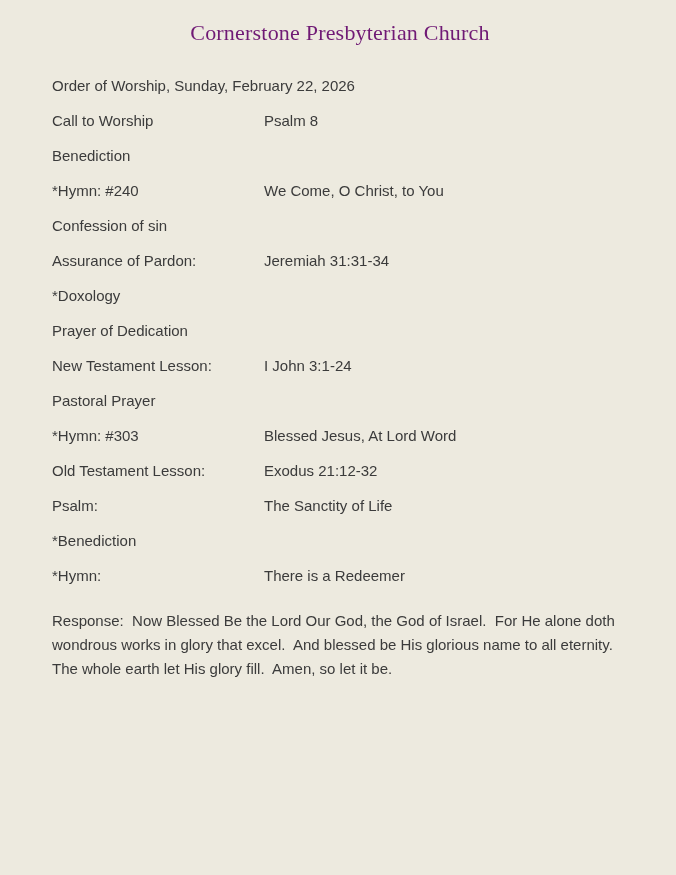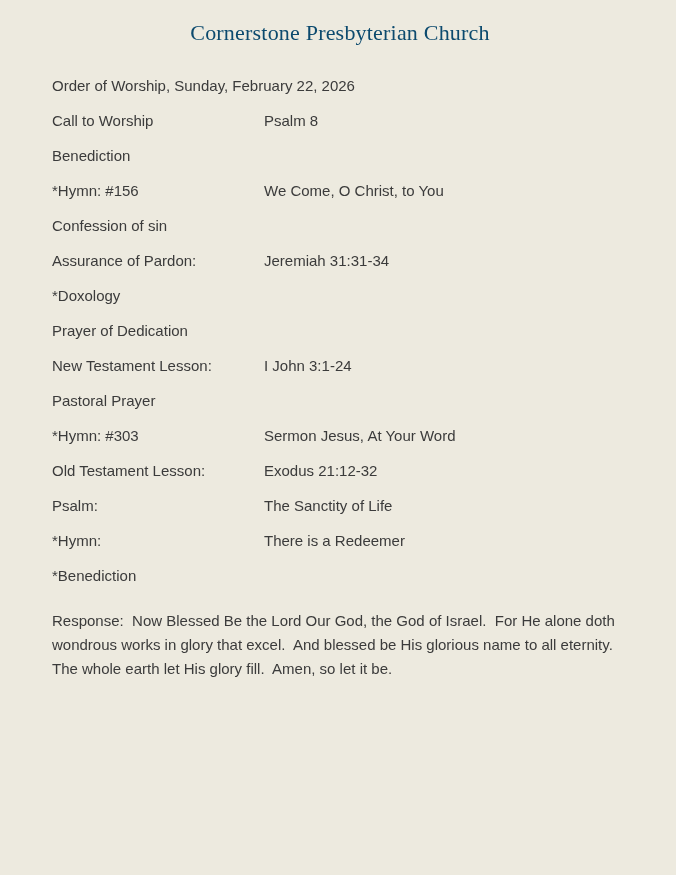--- a/index.html
+++ b/index.html
@@ -17,21 +17,21 @@
   .page {
     box-sizing: border-box;
     width: 676px;
     height: 875px;
     padding: 20px 48px 0 52px;
   }
   .doc-title {
     font-family: "Liberation Serif", serif;
     font-weight: 500;
     font-size: 22px;
-    color: #0c4a6e;
+    color: #701a75;
     text-align: center;
     margin: 0 0 0 0;
     letter-spacing: 0.2px;
   }
   .heading-line {
     margin-top: 31px;
     font-size: 15px;
     line-height: 18px;
   }
   .order-list {
@@ -72,21 +72,21 @@
       <span class="label">Call to Worship</span>
       <span class="detail">Psalm 8</span>
     </div>
 
     <div class="row">
       <span class="label">Benediction</span>
       <span class="detail"></span>
     </div>
 
     <div class="row">
-      <span class="label">*Hymn: #156</span>
+      <span class="label">*Hymn: #240</span>
       <span class="detail">We Come, O Christ, to You</span>
     </div>
 
     <div class="row">
       <span class="label">Confession of sin</span>
       <span class="detail"></span>
     </div>
 
     <div class="row">
       <span class="label">Assurance of Pardon:</span>
@@ -108,40 +108,40 @@
       <span class="detail">I John 3:1-24</span>
     </div>
 
     <div class="row">
       <span class="label">Pastoral Prayer</span>
       <span class="detail"></span>
     </div>
 
     <div class="row">
       <span class="label">*Hymn: #303</span>
-      <span class="detail">Sermon Jesus, At Your Word</span>
+      <span class="detail">Blessed Jesus, At Lord Word</span>
     </div>
 
     <div class="row">
       <span class="label">Old Testament Lesson:</span>
       <span class="detail">Exodus 21:12-32</span>
     </div>
 
     <div class="row">
       <span class="label">Psalm:</span>
       <span class="detail">The Sanctity of Life</span>
     </div>
 
     <div class="row">
-      <span class="label">*Hymn:</span>
-      <span class="detail">There is a Redeemer</span>
+      <span class="label">*Benediction</span>
+      <span class="detail"></span>
     </div>
 
     <div class="row">
-      <span class="label">*Benediction</span>
-      <span class="detail"></span>
+      <span class="label">*Hymn:</span>
+      <span class="detail">There is a Redeemer</span>
     </div>
 
   </div>
 
   <div class="response-para">Response:  Now Blessed Be the Lord Our God, the God of Israel.  For He alone doth wondrous works in glory that excel.  And blessed be His glorious name to all eternity.  The whole earth let His glory fill.  Amen, so let it be.</div>
 
 </div>
 
 </body></html>

